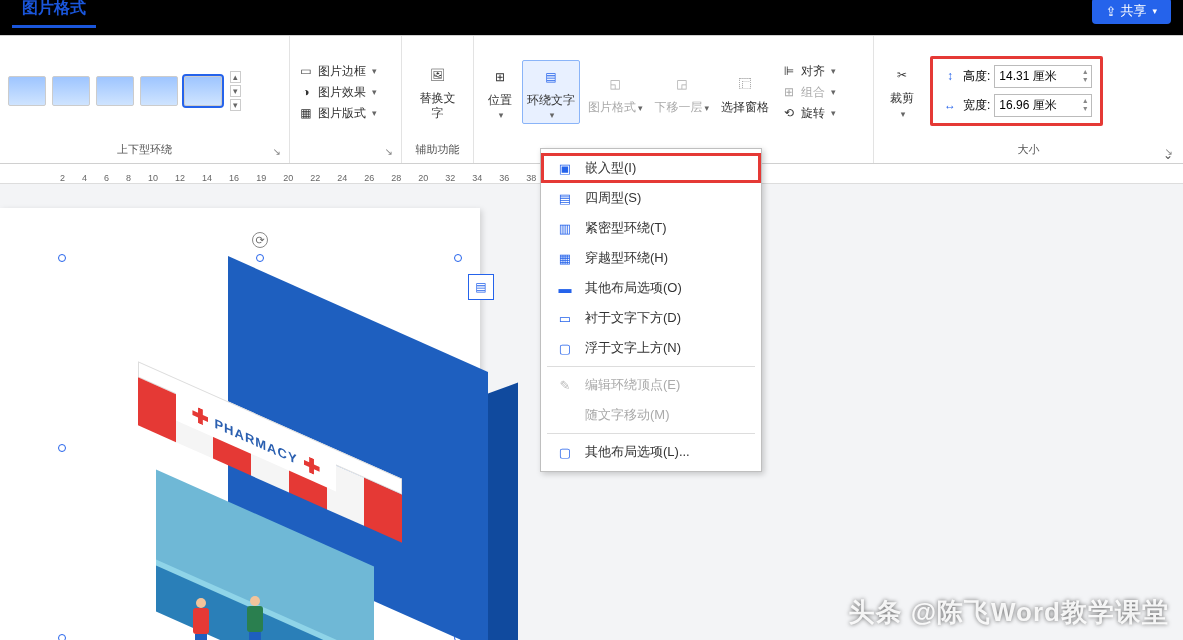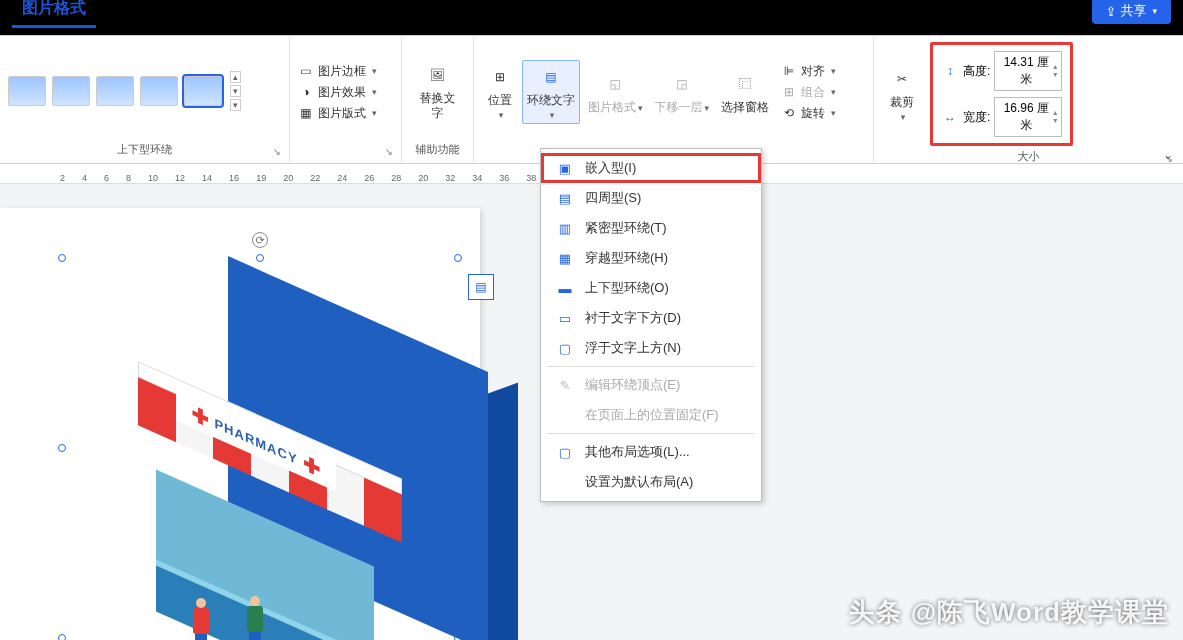--- a/index.html
+++ b/index.html
@@ -30,21 +30,21 @@
   .big-btn.disabled { color: #aaa; }
   .big-btn .icn-lg { width: 28px; height: 28px; display:flex; align-items:center; justify-content:center; }
   .big-btn .txt { line-height: 1.2; }
   .wrap-btn { border: 1px solid #8ab4f8; background: #e8f0ff; border-radius: 2px; padding: 2px 4px; }
 
   .size-block { padding: 6px 10px 2px; display:flex; flex-direction:column; }
   .size-rows { display:flex; align-items:center; gap:8px; border:3px solid #e53935; padding:6px 8px; border-radius:2px; }
   .size-fields { display:flex; flex-direction:column; gap:6px; }
   .size-row { display:flex; align-items:center; gap:4px; font-size:12px; }
   .size-row .ic { width:18px; height:18px; color:#2563eb; display:flex; align-items:center; justify-content:center; }
-  .size-input { border:1px solid #bbb; padding:2px 4px; width:68px; font-size:12px; display:flex; justify-content:space-between; align-items:center; }
+  .size-input { border:1px solid #bbb; padding:2px 4px; width:98px; font-size:12px; display:flex; justify-content:space-between; align-items:center; }
   .size-input .spin { font-size:8px; color:#888; line-height:1; display:flex; flex-direction:column; }
 
   .ruler { height: 20px; background:#fff; border-bottom:1px solid #ddd; font-size:9px; color:#666; padding-left:60px; display:flex; align-items:flex-end; gap:17px; }
   .ruler span { display:inline-block; }
 
   .canvas { position:absolute; left:0; top:184px; right:0; bottom:0; background:#f3f4f6; }
   .page { position:absolute; left:0; top:24px; width:480px; height:432px; background:#fff; box-shadow: 2px 2px 6px rgba(0,0,0,.15); }
   .sel-handles { position:absolute; left:62px; top:50px; width:396px; height:380px; }
   .handle { position:absolute; width:8px; height:8px; background:#fff; border:1px solid #2563eb; border-radius:50%; }
   .handle.tl{left:-4px;top:-4px;} .handle.tm{left:50%;top:-4px;margin-left:-4px;} .handle.tr{right:-4px;top:-4px;}
@@ -323,43 +323,39 @@
   <div class="dd-item">
       <span class="dd-icn">▥</span>
       <span>紧密型环绕(T)</span>
     </div>
   <div class="dd-item">
       <span class="dd-icn">▦</span>
       <span>穿越型环绕(H)</span>
     </div>
   <div class="dd-item">
       <span class="dd-icn">▬</span>
-      <span>上下型环绕(O)</span>
+      <span>其他布局选项(O)</span>
     </div>
   <div class="dd-item">
       <span class="dd-icn">▭</span>
       <span>衬于文字下方(D)</span>
     </div>
   <div class="dd-item">
       <span class="dd-icn">▢</span>
       <span>浮于文字上方(N)</span>
     </div>
   <div class="dd-sep"></div>
   <div class="dd-item disabled">
       <span class="dd-icn">✎</span>
       <span>编辑环绕顶点(E)</span>
     </div>
   <div class="dd-item disabled">
       <span class="dd-icn"></span>
-      <span>在页面上的位置固定(F)</span>
+      <span>随文字移动(M)</span>
     </div>
   <div class="dd-sep"></div>
   <div class="dd-item">
       <span class="dd-icn">▢</span>
       <span>其他布局选项(L)...</span>
     </div>
-  <div class="dd-item">
-      <span class="dd-icn"></span>
-      <span>设置为默认布局(A)</span>
-    </div>
 </div>
 
 <div class="watermark">头条 @陈飞Word教学课堂</div>
 
 </body></html>

